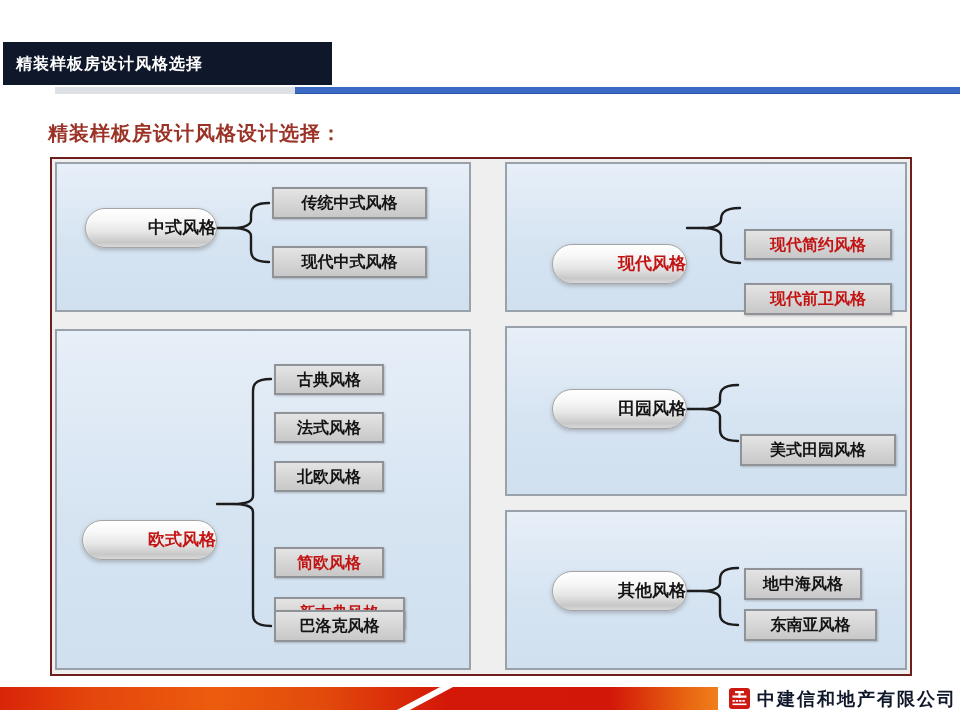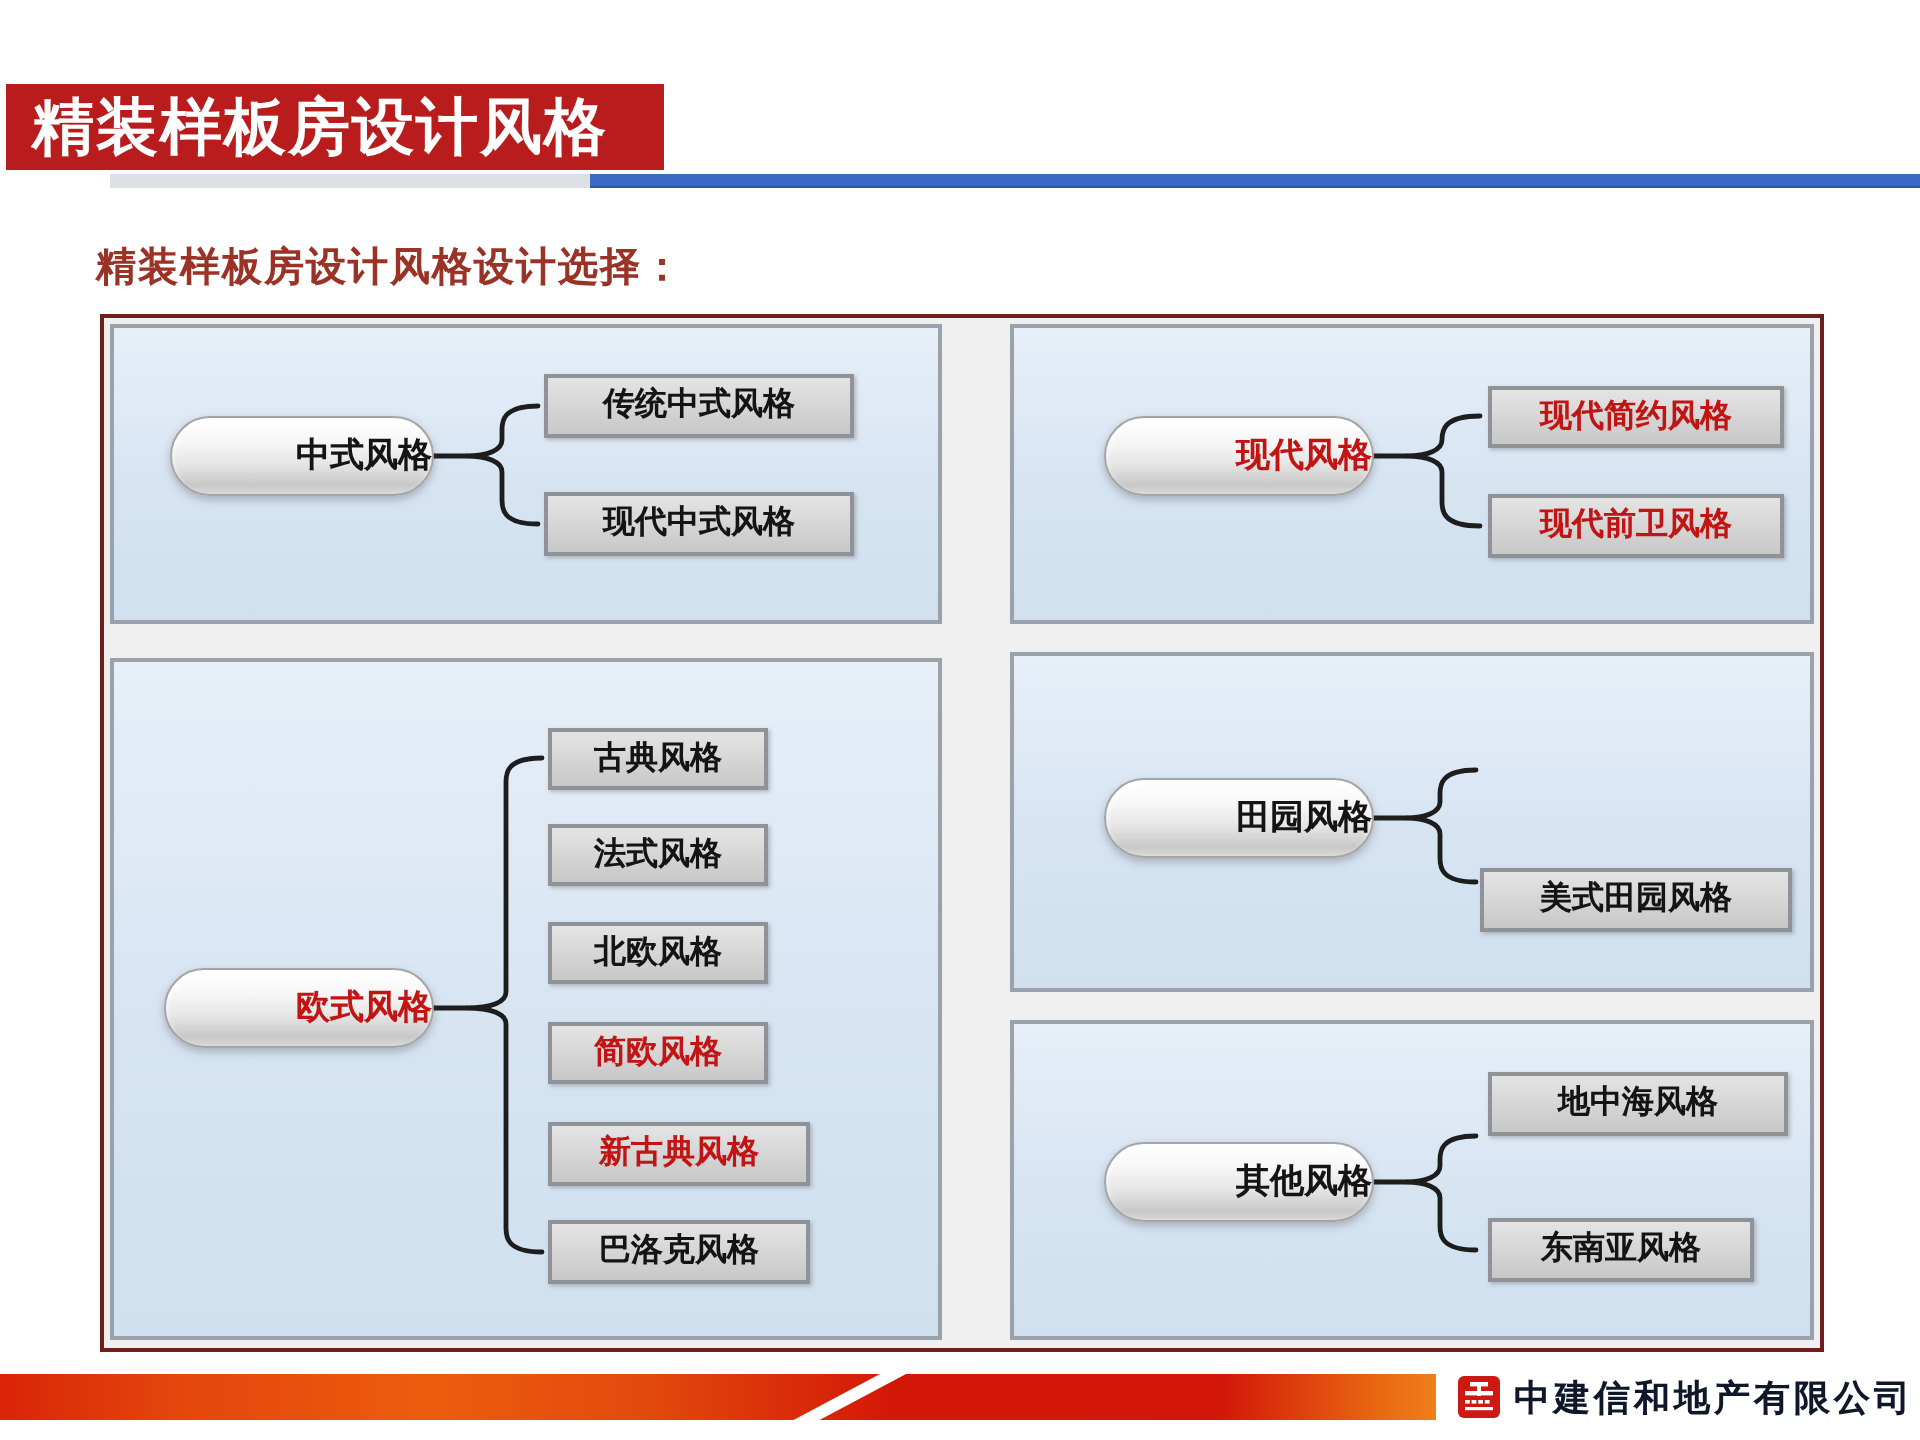--- a/index.html
+++ b/index.html
@@ -4,21 +4,21 @@
 <style>
   * { margin:0; padding:0; box-sizing:border-box; }
   html,body { width:960px; height:720px; }
   body {
     position:relative; width:960px; height:720px; background:#ffffff;
     font-family:"Liberation Sans","DejaVu Sans",sans-serif; overflow:hidden;
   }
   
   .title-bar {
     position:absolute; left:3px; top:42px; width:329px; height:43px;
-    background:#b91c1c; color:#ffffff; font-size:31px; font-weight:bold;
+    background:#0f172a; color:#ffffff; font-size:16px; font-weight:bold;
     line-height:43px; padding-left:13px; letter-spacing:1px;
   }
   .gray-strip { position:absolute; left:55px; top:87px; width:240px; height:7px; background:#dde1e6; }
   .blue-strip { position:absolute; left:295px; top:87px; width:665px; height:7px; background:#3b6ac5; border-bottom:1px solid #2c55a8; }
   .subtitle {
     position:absolute; left:48px; top:120px; font-size:20px; font-weight:bold;
     color:#9b3226; letter-spacing:1px;
   }
   
   .diagram {
@@ -37,21 +37,21 @@
     box-shadow:0 2px 4px rgba(80,80,80,0.35), inset 0 2px 3px rgba(255,255,255,0.95);
     text-align:right; line-height:38px; font-size:17px; font-weight:bold;
   }
   .sbox {
     position:absolute;
     background:linear-gradient(180deg,#e4e4e4 0%,#d3d3d3 60%,#c8c8c8 100%);
     border:2px solid #8f9398;
     box-shadow:1px 1px 2px rgba(90,90,90,0.35);
     text-align:center; font-size:16px; font-weight:bold;
   }
-  .c-red   { color:#c31414; }
+  .c-red   { color:#c31414;margin-top:36px; }
   .c-black { color:#141414; }
   .brace { position:absolute; left:0; top:0; pointer-events:none; }
   .brace path { fill:none; stroke:#1d1d1d; stroke-width:2.4; stroke-linecap:round; }
   
   .footer-band {
     position:absolute; left:0; top:687px; width:718px; height:23px;
     background:linear-gradient(90deg,#d92408 0%,#e4450c 12%,#ec5c0e 30%,#e24a0c 45%,#d41808 62%,#d21708 85%,#e96812 96%,#f07f1c 100%);
     overflow:hidden;
   }
   .footer-stripe {
@@ -122,21 +122,21 @@
     <div class="pill c-black" style="left:45px;top:61px;width:135px">田园风格</div>
     <div class="sbox c-black" style="left:233px;top:106px;width:156px;height:32px;line-height:28px">美式田园风格</div>
   </div>
 
   <div class="panel" style="left:453px;top:351px;width:402px;height:160px">
     <svg class="brace" width="402" height="160" viewBox="0 0 402 160">
       <path d="M180,79 L196,79"></path>
       <path d="M231,56 C213,56 213,64 213,68 L213,71 C213,76 206,79 196,79 C206,79 213,82 213,87 L213,101 C213,105 213,113 231,113"></path>
     </svg>
     <div class="pill c-black" style="left:45px;top:59px;width:135px">其他风格</div>
-    <div class="sbox c-black" style="left:237px;top:24px;width:150px;height:32px;line-height:28px">地中海风格</div>
+    <div class="sbox c-black" style="left:237px;top:56px;width:118px;height:32px;line-height:28px">地中海风格</div>
     <div class="sbox c-black" style="left:237px;top:97px;width:133px;height:32px;line-height:28px">东南亚风格</div>
   </div>
 
 </div>
 
 <div class="footer-band">
   <div class="footer-stripe"></div>
 </div>
 <div class="company-logo">
   <svg width="21" height="21" viewBox="0 0 21 21">

